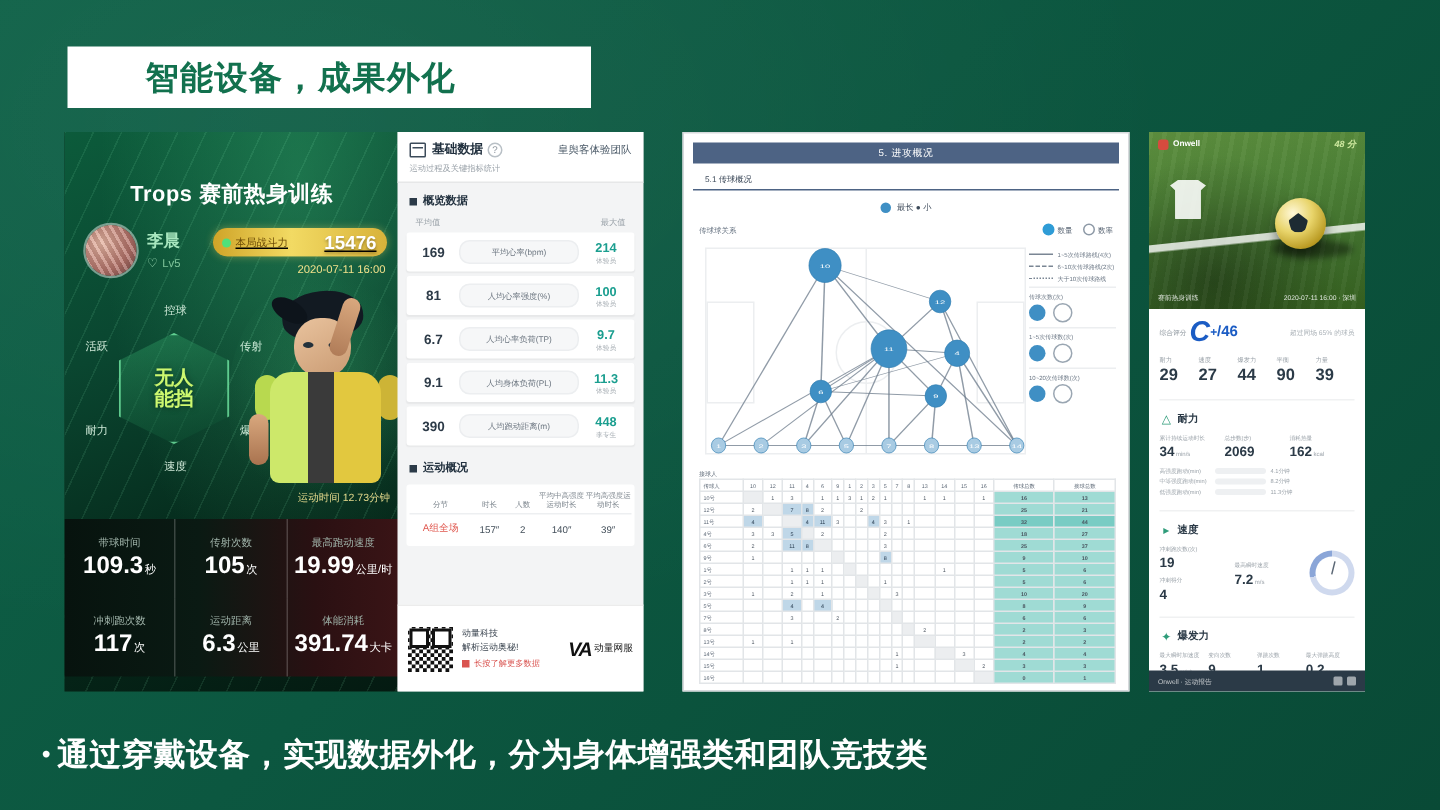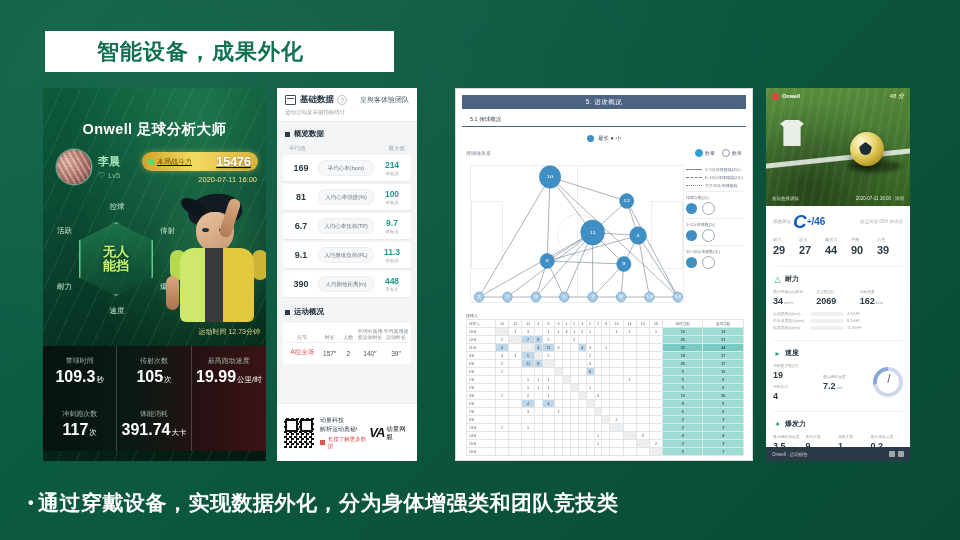--- a/index.html
+++ b/index.html
@@ -130,21 +130,21 @@
   }
   .stat{position:relative;display:flex;flex-direction:column;align-items:center;justify-content:center;}
   .stat + .stat{}
   .p1-stats .stat:nth-child(1),.p1-stats .stat:nth-child(2),
   .p1-stats .stat:nth-child(4),.p1-stats .stat:nth-child(5){border-right:1px solid rgba(255,255,255,.20);}
   .s-lab{color:#9fb3a9;font-size:7px;margin-bottom:3px;}
   .s-val{color:#fff;font-size:16px;font-weight:bold;line-height:16px;white-space:nowrap;}
   .s-val .unit{font-size:7.5px;font-weight:normal;margin-left:1px;}
 
   
-  #p2{left:277px;top:88px;width:140px;height:373px;background:#f3f4f5;}
+  #p2{left:265px;top:88px;width:164px;height:373px;background:#f3f4f5;}
   .p2-head{background:#fff;padding:6px 8px 5px 8px;border-bottom:1px solid #e6e7e8;}
   .p2-hrow{display:flex;align-items:center;}
   .p2-icon{
     width:9px;height:8px;border:1.2px solid #3c4b5a;border-radius:1px;margin-right:4px;position:relative;
   }
   .p2-icon::after{content:"";position:absolute;left:1px;right:1px;top:2px;height:1px;background:#3c4b5a;}
   .p2-title{font-size:8.5px;font-weight:bold;color:#22313f;}
   .p2-q{font-size:6.5px;color:#8b949c;margin-left:3px;border:1px solid #b9c0c6;border-radius:50%;
     width:8px;height:8px;display:inline-flex;align-items:center;justify-content:center;}
   .p2-team{margin-left:auto;font-size:7px;color:#4b5a68;}
@@ -321,21 +321,21 @@
 <div class="bg-grad"></div>
 
 <div class="title-banner">
   <div class="title-text">智能设备，成果外化</div>
 </div>
 
 <div class="panel" id="p1">
   <div class="p1-bg"></div>
   <div class="p1-stripes"></div>
 
-  <div class="p1-title">Onwell 足球分析大师</div>
+  <div class="p1-title">Trops 赛前热身训练</div>
 
   <div class="p1-user">
     <div class="avatar"></div>
     <div class="u-meta">
       <div class="u-name">李晨</div>
       <div class="u-lv">
         <span class="heart">♡</span>
         <span>Lv5</span>
       </div>
     </div>
@@ -389,20 +389,24 @@
         <div class="s-lab">传射次数</div>
       <div class="s-val"><span>105</span><span class="unit">次</span></div>
       </div>
     <div class="stat">
         <div class="s-lab">最高跑动速度</div>
       <div class="s-val"><span>19.99</span><span class="unit">公里/时</span></div>
       </div>
     <div class="stat">
         <div class="s-lab">冲刺跑次数</div>
       <div class="s-val"><span>117</span><span class="unit">次</span></div>
+      </div>
+    <div class="stat">
+        <div class="s-lab">运动距离</div>
+      <div class="s-val"><span>6.3</span><span class="unit">公里</span></div>
       </div>
     <div class="stat">
         <div class="s-lab">体能消耗</div>
       <div class="s-val"><span>391.74</span><span class="unit">大卡</span></div>
       </div>
   </div>
 </div>
 
 <div class="panel" id="p2">
   <div class="p2-head">

